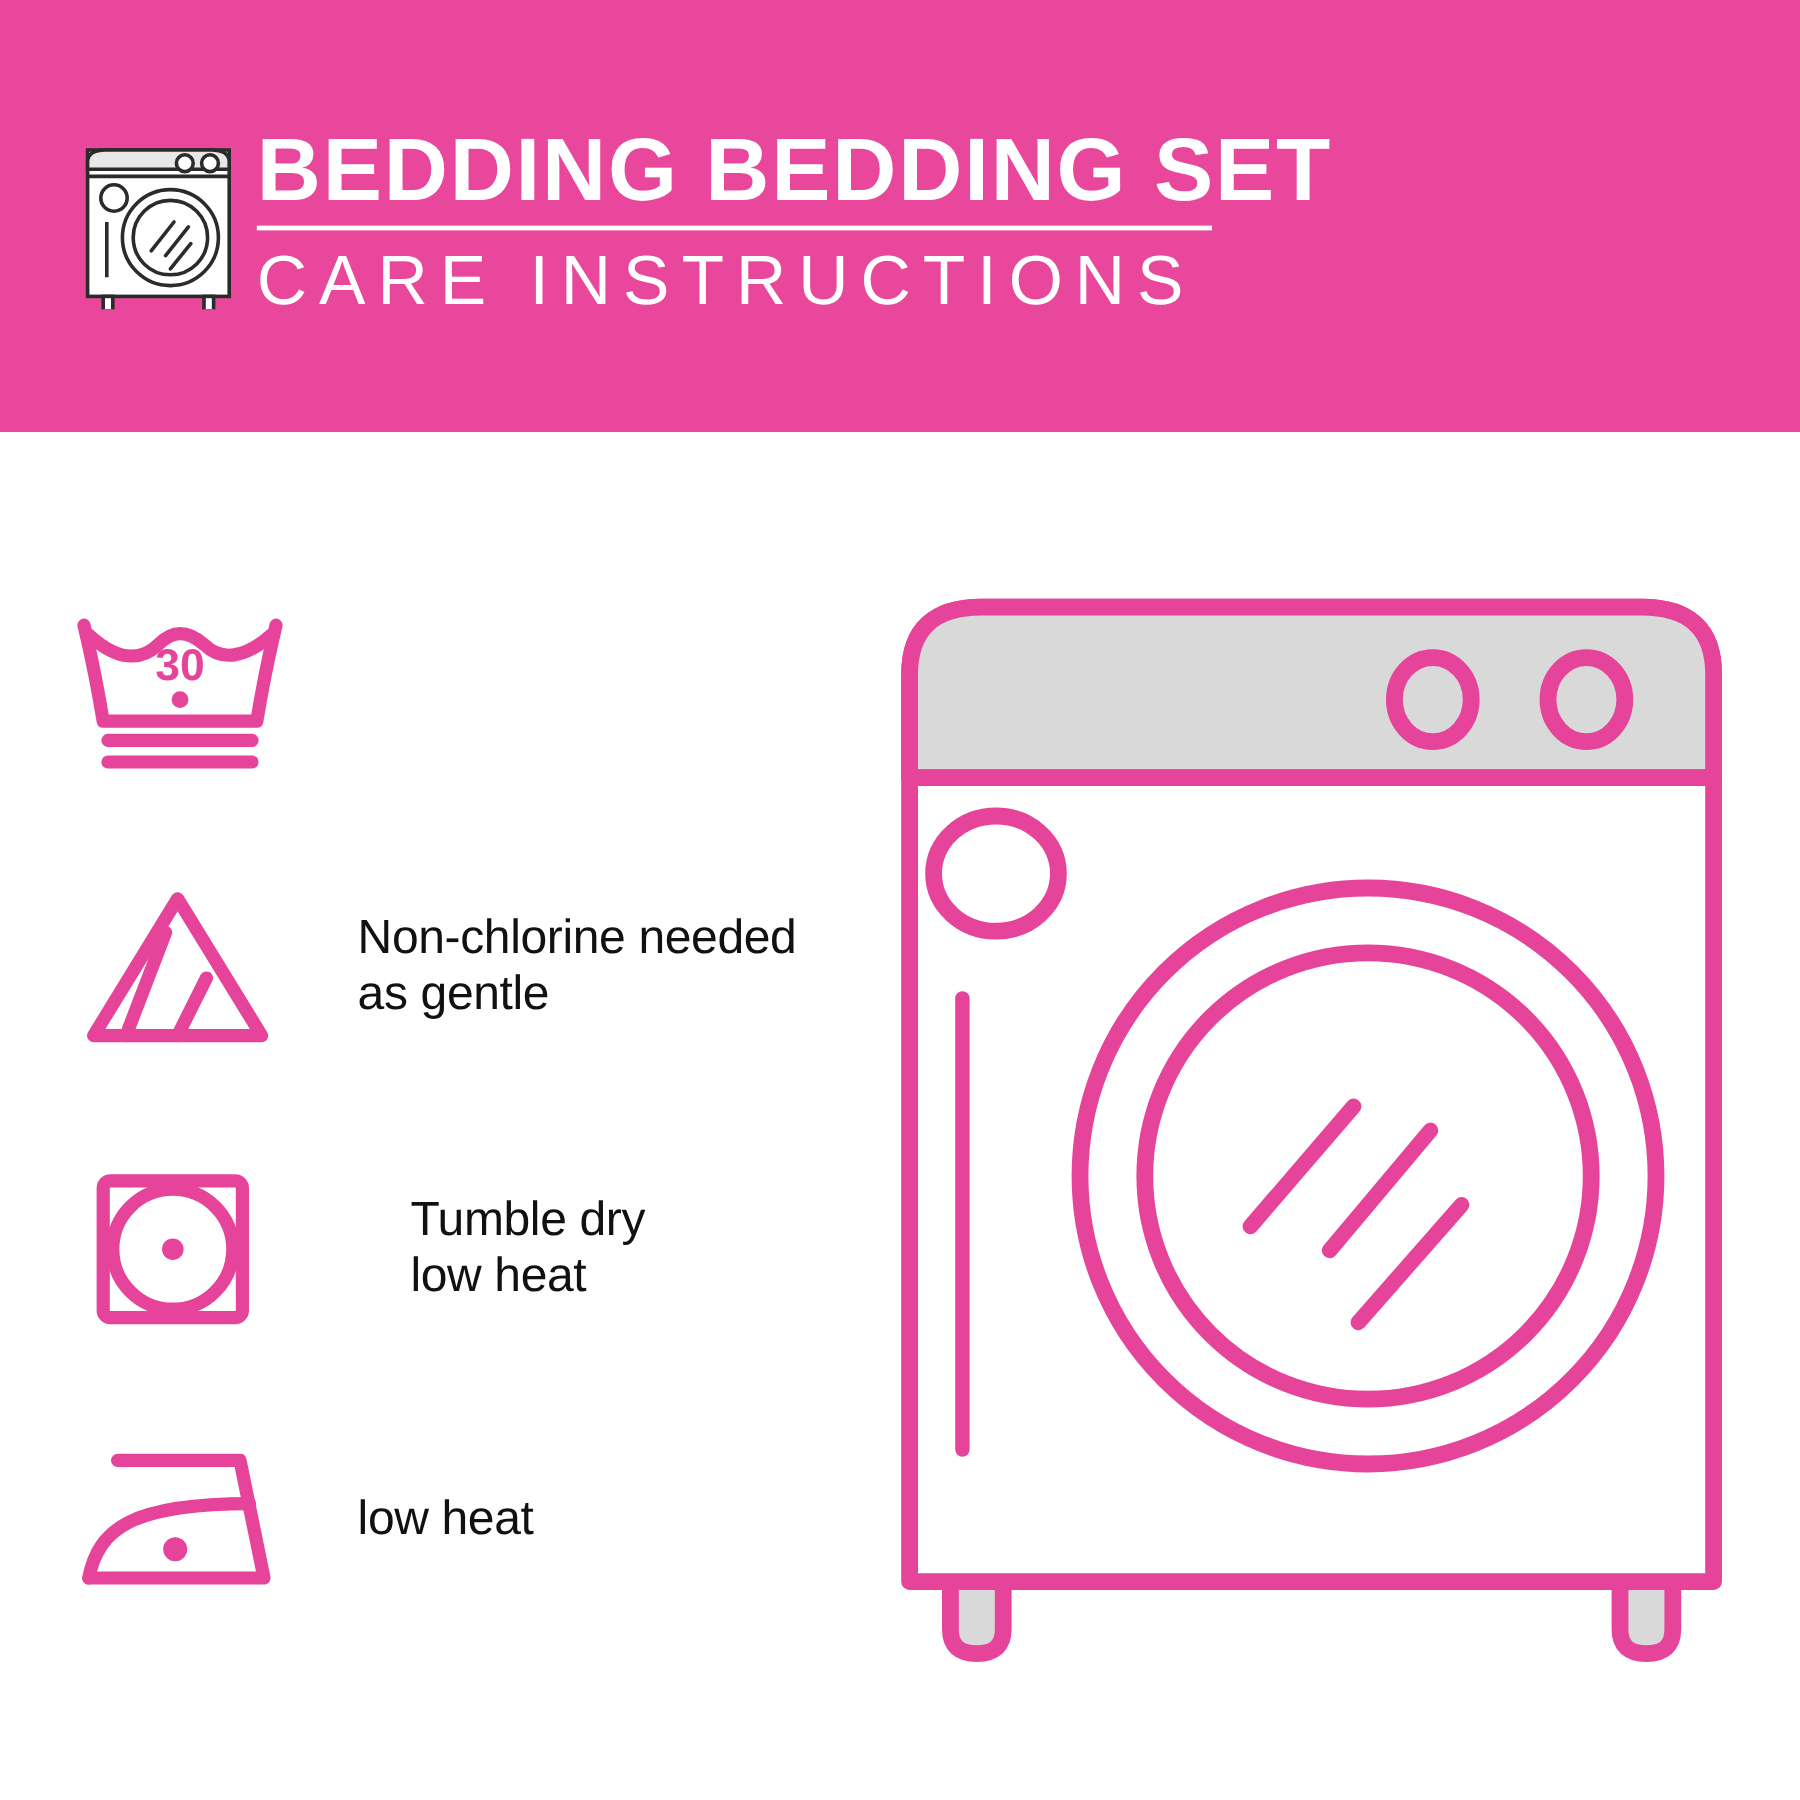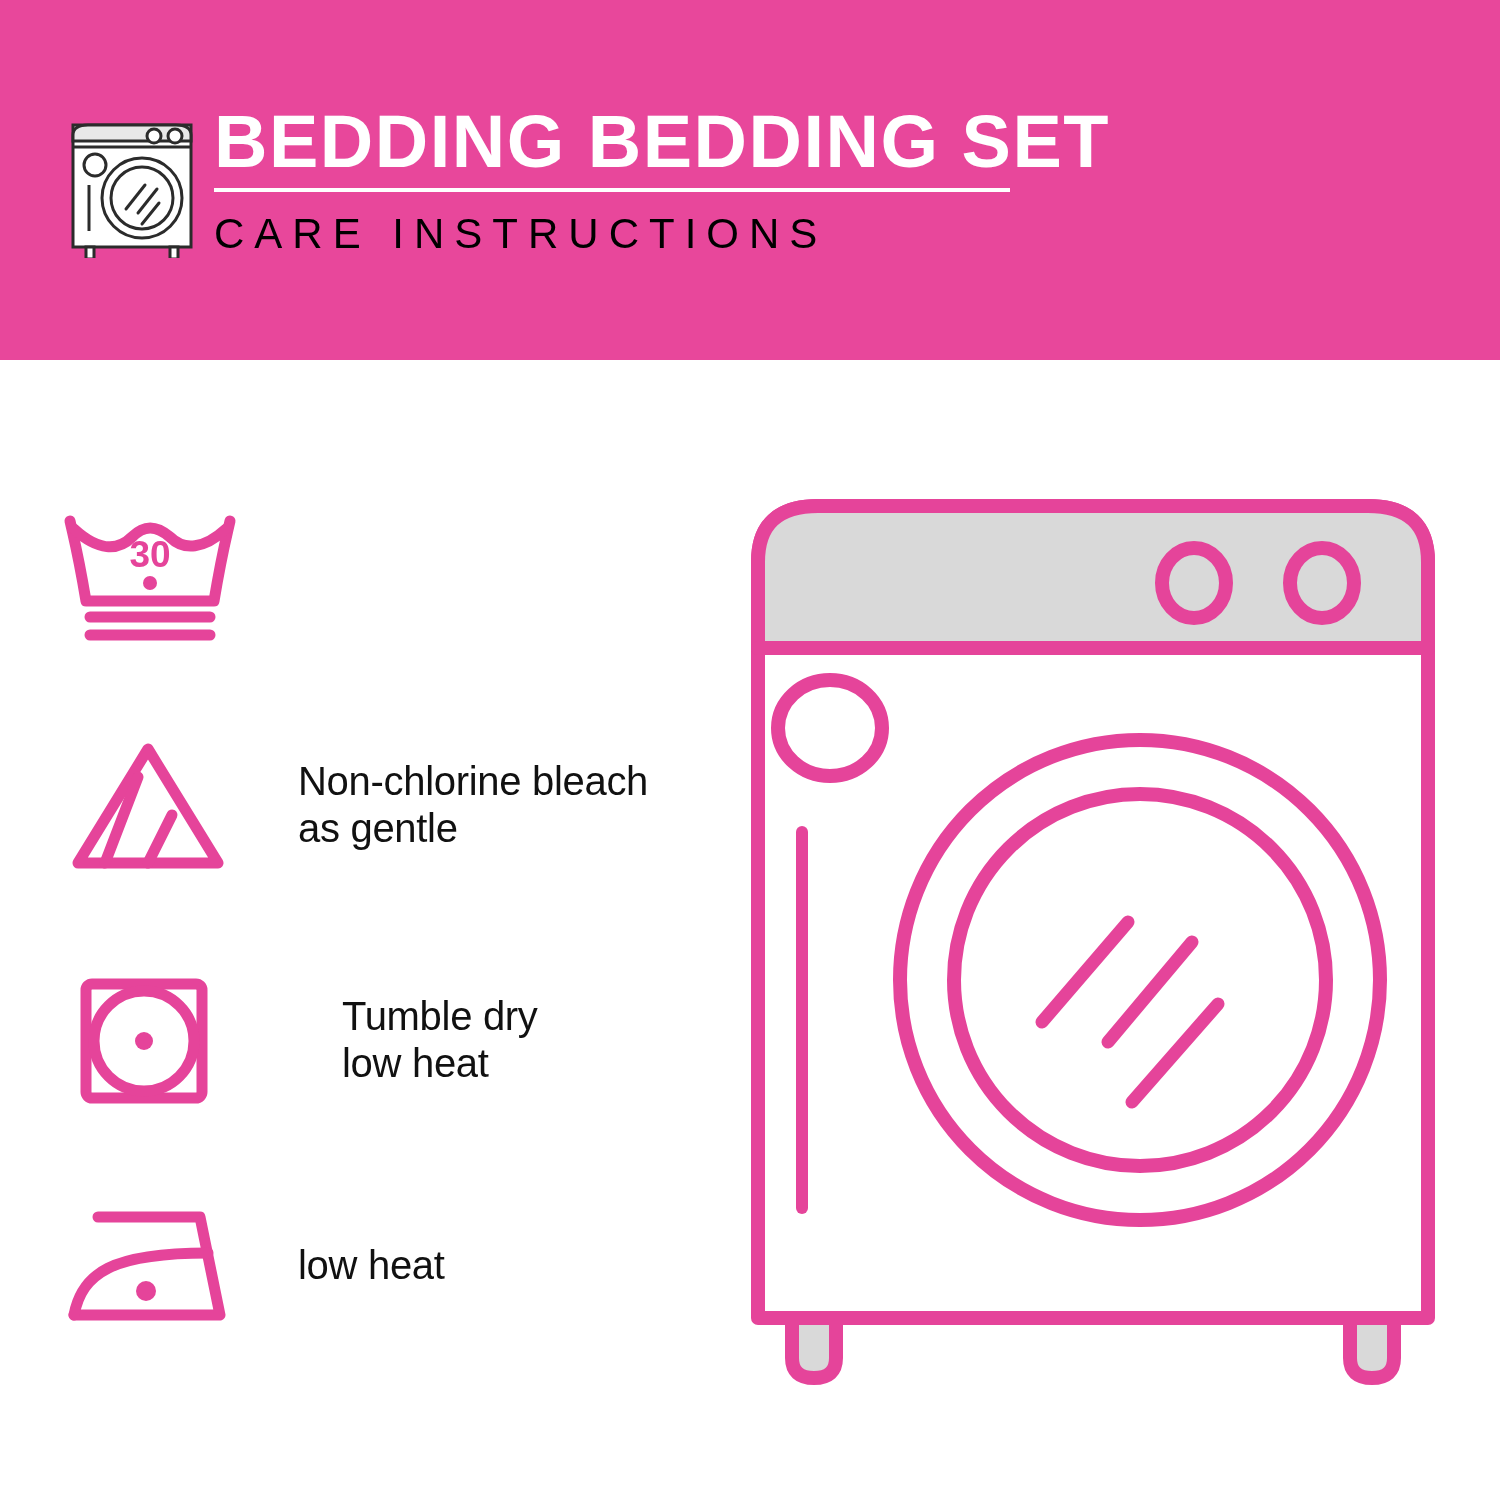--- a/index.html
+++ b/index.html
@@ -46,23 +46,23 @@
     font-family: "Liberation Sans", sans-serif;
   }
   #header-divider {
     width: 796px;
     height: 4px;
     background: #ffffff;
     margin-top: 4px;
     margin-bottom: 6px;
   }
   #header-subtitle {
-    font-size: 42px;
+    font-size: 58px;
     font-weight: 300;
-    color: #000000;
+    color: #ffffff;
     letter-spacing: 10px;
     line-height: 72px;
     white-space: nowrap;
     font-family: "Liberation Sans", sans-serif;
   }
 
   
   #care-list {
     position: absolute;
     left: 0;
@@ -170,21 +170,21 @@
     <div class="care-symbol">
       <svg viewBox="0 0 180 140" width="180" height="140" aria-hidden="true">
         <g fill="none" stroke="#e5449a" stroke-width="11" stroke-linecap="round" stroke-linejoin="round">
           <path d="M88 14 L158 128 L18 128 Z"></path>
           <line x1="78" y1="42" x2="45" y2="128"></line>
           <line x1="112" y1="80" x2="88" y2="128"></line>
         </g>
       </svg>
     </div>
     <div class="care-text">
-      <span class="ln">Non-chlorine bleach</span>
+      <span class="ln">Non-chlorine needed</span>
       <span class="ln">as gentle</span>
     </div>
   </div>
 
   <div class="care-row" id="row-dry">
     <div class="care-symbol">
       <svg viewBox="0 0 180 140" width="180" height="140" aria-hidden="true">
         <g fill="none" stroke="#e5449a" stroke-width="11" stroke-linejoin="round">
           <rect x="26" y="14" width="116" height="114" rx="6"></rect>
           <circle cx="84" cy="71" r="50"></circle>

